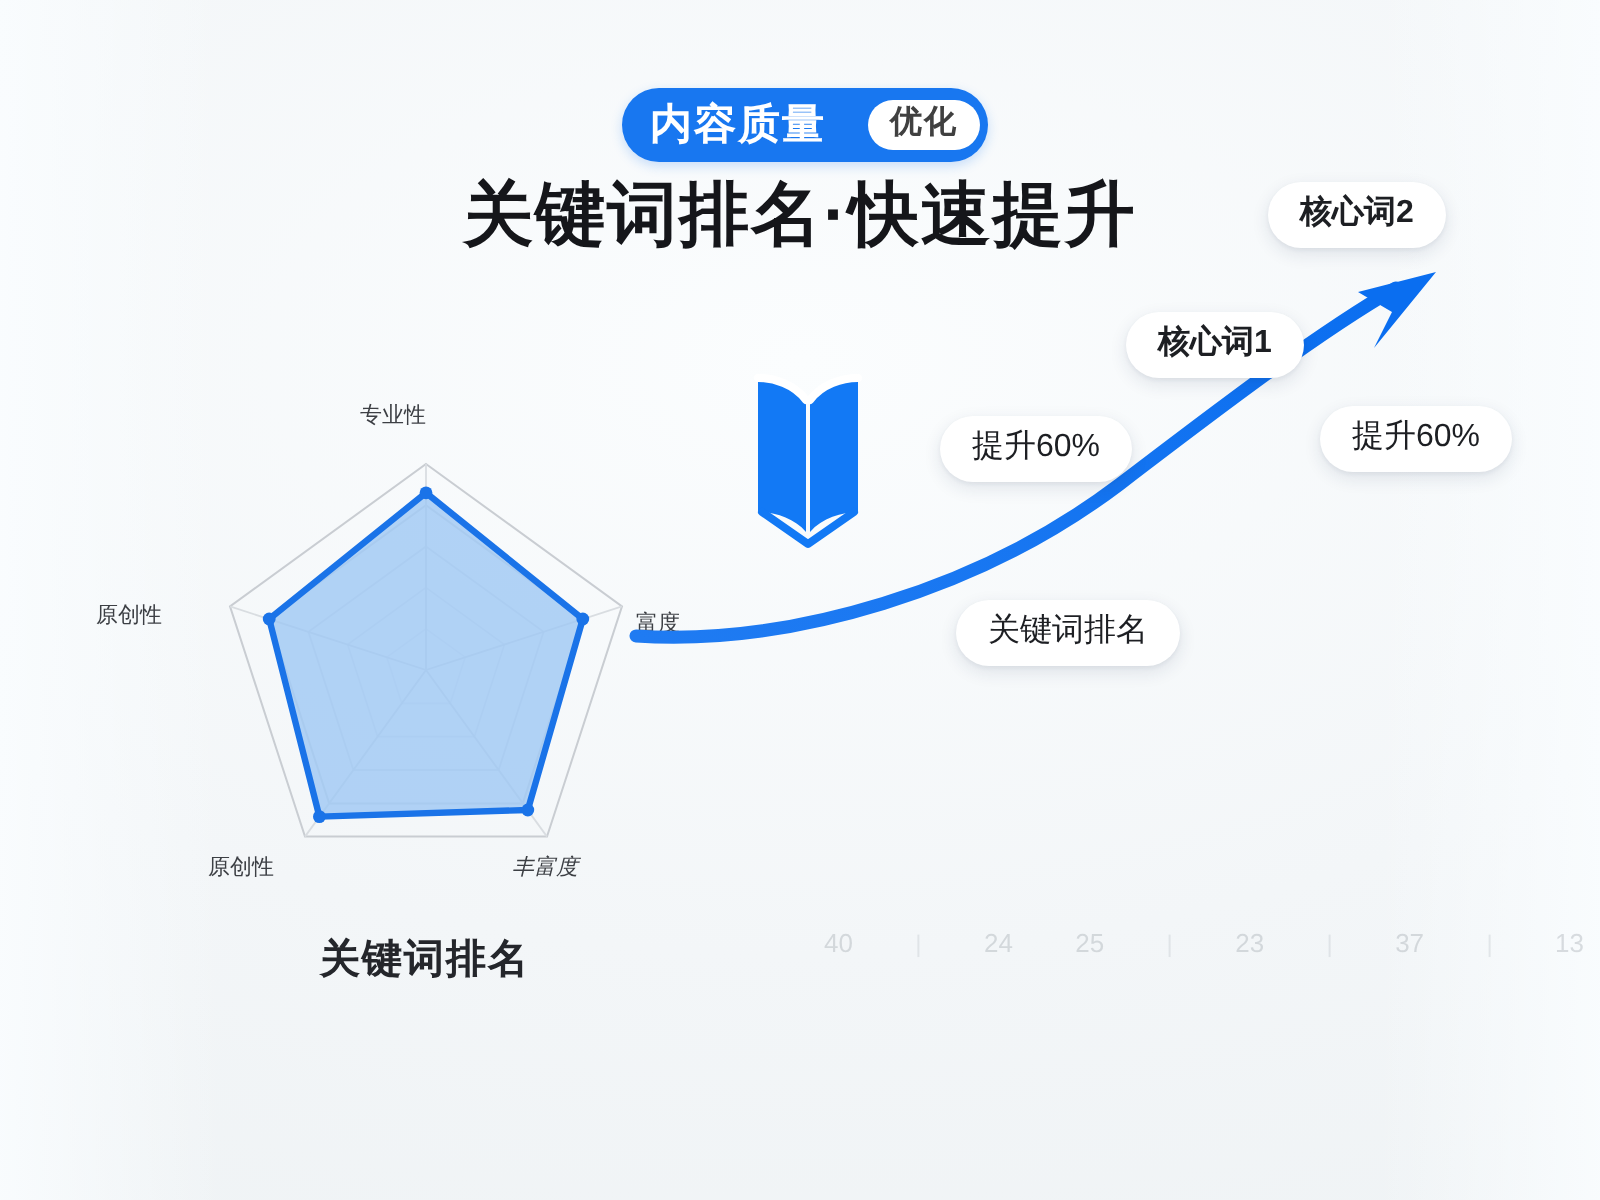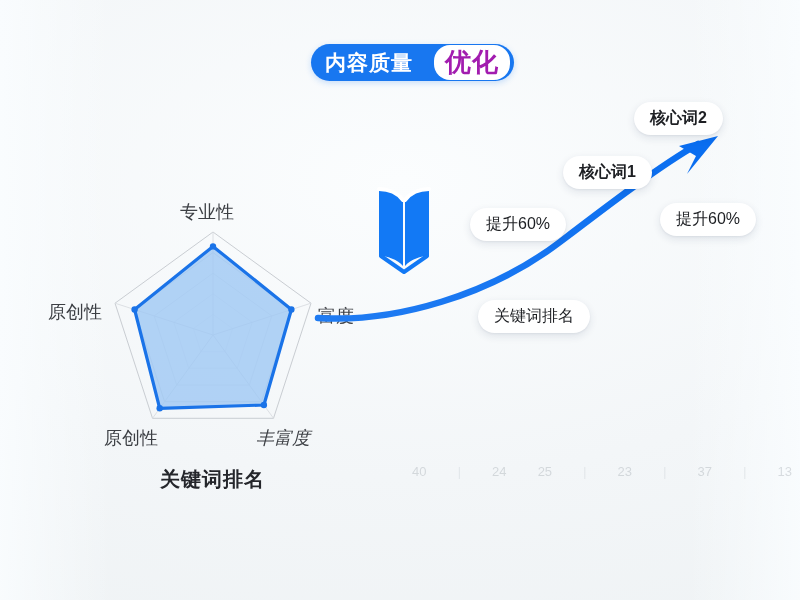--- a/index.html
+++ b/index.html
@@ -47,22 +47,22 @@
   .badge-main {
     color: #ffffff;
     font-size: 21px;
     font-weight: 700;
     letter-spacing: 1px;
     line-height: 1;
     padding-right: 21px;
   }
   .badge-pill {
     background: #ffffff;
-    color: #a21caf;
-    font-size: 26px;
+    color: #404040;
+    font-size: 16px;
     font-weight: 700;
     border-radius: 16px;
     padding: 4px 11px 5px 11px;
     line-height: 1;
     letter-spacing: 1px;
   }
 
   
   .headline {
     position: absolute;
@@ -87,21 +87,21 @@
   }
 
   
   #radar {
     position: absolute;
     left: 38px;
     top: 188px;
   }
   .radar-axis-label {
     position: absolute;
-    font-size: 18px;
+    font-size: 11px;
     color: #3c3f44;
     white-space: nowrap;
     text-align: right;
   }
 
   
   #arrow {
     position: absolute;
     left: 300px;
     top: 90px;
@@ -151,20 +151,21 @@
 </head>
 <body>
 
 <div id="stage">
 
   <div class="badge">
     <span class="badge-main">内容质量</span>
     <span class="badge-pill">优化</span>
   </div>
 
+  <div class="headline">关键词排名·快速提升</div>
 
   <div id="radar">
     <svg width="350" height="270" viewBox="0 0 350 270">
       <g>
         <polygon id="ring5" fill="none" stroke="#c9cdd2" stroke-width="1" points="175.0,44.0 273.0,115.2 235.5,230.3 114.5,230.3 77.0,115.2"></polygon>
         <polygon id="ring4" fill="none" stroke="#d6dade" stroke-width="1" points="175.0,64.6 253.4,121.5 223.4,213.7 126.6,213.7 96.6,121.5"></polygon>
         <polygon id="ring3" fill="none" stroke="#dfe3e7" stroke-width="0.9" points="175.0,85.2 233.8,127.9 211.3,197.0 138.7,197.0 116.2,127.9"></polygon>
         <polygon id="ring2" fill="none" stroke="#e4e8eb" stroke-width="0.8" points="175.0,105.8 214.2,134.3 199.2,180.3 150.8,180.3 135.8,134.3"></polygon>
         <polygon id="ring1" fill="none" stroke="#e8ecef" stroke-width="0.8" points="175.0,126.4 194.6,140.6 187.1,163.7 162.9,163.7 155.4,140.6"></polygon>
         <g id="spokes" stroke="#d9dde1" stroke-width="0.9">
@@ -213,21 +214,21 @@
     <svg width="58" height="90" viewBox="0 0 58 90">
       <path d="M28 14 C22 6, 12 3, 4 3 L4 70 C12 70, 22 73, 28 80 Z" fill="#1279f5"></path>
       <path d="M30 14 C36 6, 46 3, 54 3 L54 70 C46 70, 36 73, 30 80 Z" fill="#1279f5"></path>
       <path d="M28 14 C22 6, 12 3, 4 3" fill="none" stroke="#ffffff" stroke-width="4" stroke-linecap="round"></path>
       <path d="M30 14 C36 6, 46 3, 54 3" fill="none" stroke="#ffffff" stroke-width="4" stroke-linecap="round"></path>
       <path d="M6 70 L29 86 L52 70" fill="none" stroke="#1279f5" stroke-width="4" stroke-linecap="round" stroke-linejoin="round"></path>
     </svg>
   </div>
 
   <div id="pill-layer">
-      <div class="pill kw" style="left: 634px; top: 102px;">核心词2</div>
+      <div class="pill kw" style="left: 634px; top: 91px;">核心词2</div>
       <div class="pill kw" style="left: 563px; top: 156px;">核心词1</div>
       <div class="pill" style="left: 470px; top: 208px;">提升60%</div>
       <div class="pill" style="left: 660px; top: 203px;">提升60%</div>
       <div class="pill" style="left: 478px; top: 300px;">关键词排名</div>
     </div>
 
   <div class="tickrow" id="tickrow">
       <span class="tick-num">40</span>
       <span class="tick-mark">|</span>
       <span class="tick-num">24</span>

